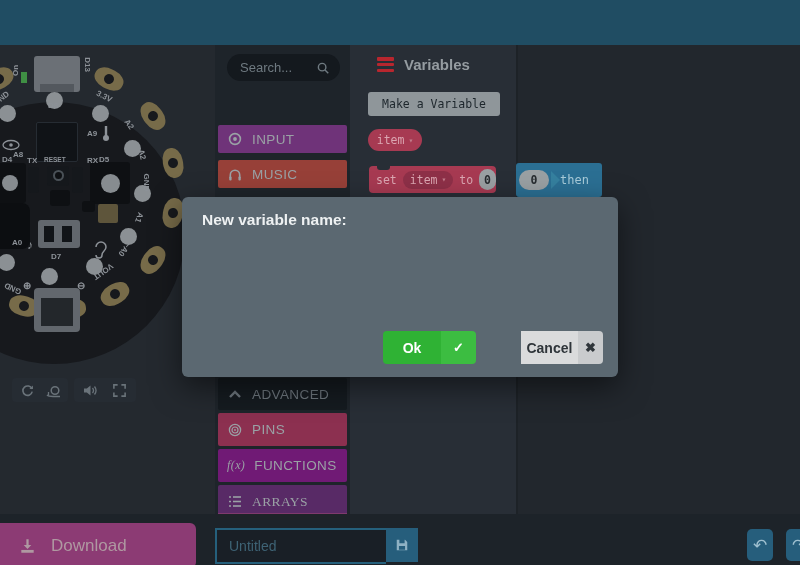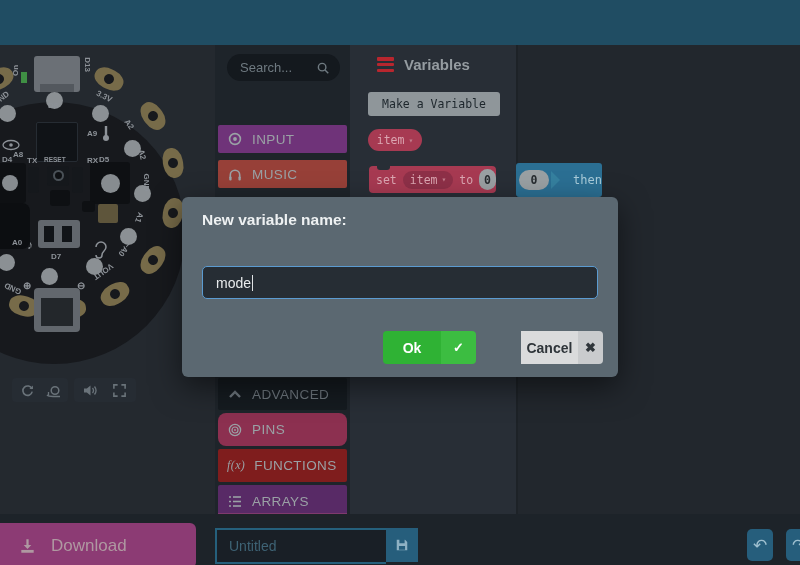--- a/index.html
+++ b/index.html
@@ -43,23 +43,23 @@
   
   #toolbox { left:215px; top:45px; width:135px; height:475px; background:#1e242a; }
   #searchbox { left:227px; top:54px; width:113px; height:27px; background:#14191e; border-radius:14px; display:flex; align-items:center; padding:0 10px 0 13px; color:#6f7a81; font-size:13px; }
   #searchbox .ph { flex:1; }
   .cat { left:218px; width:129px; height:28px; border-radius:2px; display:flex; align-items:center; padding-left:9px; gap:9px; font-size:13.5px; letter-spacing:.4px; color:#9aa1a5; }
   .cat svg, .cat .caticon { flex:0 0 auto; }
   #cat-light { top:90px;  background:#2f5e8c; }
   #cat-input { top:125px; background:#6f3379; }
   #cat-music { top:160px; background:#974038; }
   #cat-advanced { top:378px; height:32px; background:#151b20; color:#6d767d; }
-  #cat-pins { top:413px; height:33px; background:#8c3050;border-radius:8px; }
-  #cat-functions { top:449px; height:33px; background:#7f1d1d; }
-  #cat-arrays { top:485px; height:33px; background:#582a66; }
+  #cat-pins { top:413px; height:33px; background:#8c3050; }
+  #cat-functions { top:449px; height:33px; background:#701a75; }
+  #cat-arrays { top:485px; height:33px; background:#582a66;font-family:Liberation Serif, serif; }
   #cat-next-sliver { left:218px; top:513px; width:129px; height:7px; background:#7e3a6e; }
   .fx-glyph { font-family:"Liberation Serif", serif; font-style:italic; font-size:12px; color:#9aa1a5; }
 
   
   #flyout { left:350px; top:45px; width:166px; height:475px; background:#282e36; }
   #workspace { left:516px; top:45px; width:284px; height:475px; background:#22272d; border-left:2px solid #1d2227; }
   #flyout-head { left:377px; top:56px; display:flex; align-items:center; gap:10px; }
   #flyout-bars { width:17px; height:15px; display:flex; flex-direction:column; justify-content:space-between; }
   #flyout-bars div { height:3.5px; background:#b8262e; border-radius:1px; }
   #flyout-title { color:#959ca1; font-size:15px; font-weight:bold; }
@@ -68,21 +68,21 @@
   #blk-set { left:369px; top:166px; width:127px; height:27px; background:#a73a52; border-radius:4px; display:flex; align-items:center; padding-left:7px; gap:6px; color:#dba6b1; font-size:11.5px; }
   #blk-set::before { content:""; position:absolute; left:8px; top:0; width:13px; height:4px; background:#282e36; border-radius:0 0 3px 3px; }
   #blk-set .dd { height:18px; padding:0 7px; background:#8e3048; border-radius:9px; display:flex; align-items:center; gap:4px; }
   .num-oval { background:#9aa0a3; border-radius:11px; color:#272c30; font-weight:bold; font-size:11.5px; display:flex; align-items:center; justify-content:center; }
   .dd-arrow { font-size:8px; color:#c27d8c; }
 
   
   #blk-if { left:516px; top:163px; width:86px; height:34px; background:#2b6f93; border-radius:3px; display:flex; align-items:center; padding-left:3px; }
   #blk-if .num-oval { width:30px; height:20px; }
   #blk-if .notch { width:0; height:0; border-top:9px solid transparent; border-bottom:9px solid transparent; border-left:9px solid #35809f; margin-left:2px; }
-  #blk-if .then { color:#a8cbd9; font-size:12px; margin-left:13px; }
+  #blk-if .then { color:#a8cbd9; font-size:12px; margin-left:0; }
 
   
   #bottombar { left:0; top:514px; width:800px; height:51px; background:#1d2329; z-index:15; }
   #download-btn { left:0; top:9px; width:196px; height:45px; background:#8c3b74; border-radius:0 6px 6px 0; display:flex; align-items:center; gap:14px; padding-left:18px; color:#af98a1; font-size:17px; }
   #project-name-wrap { left:215px; top:14px; width:203px; height:34px; display:flex; }
   #project-name { width:171px; height:34px; background:#191f26; border:2px solid #25607c; border-right:none; color:#3e6375; font-size:14px; padding:16px 12px; outline:none; font-family:"Liberation Sans",sans-serif; }
   #project-name::placeholder { color:#3e6375; opacity:1; }
   #save-btn { width:32px; height:34px; background:#265e7c; display:flex; align-items:center; justify-content:center; color:#8fb2c4; }
   .hist-btn { top:15px; width:26px; height:32px; background:#265e7c; border-radius:5px; color:#9fc0d0; font-size:17px; font-family:"DejaVu Sans", sans-serif; display:flex; align-items:center; justify-content:center; }
   #undo-btn { left:747px; }
@@ -372,24 +372,20 @@
     <div id="undo-btn" class="hist-btn abs">
         <span>↶</span>
       </div>
     <div id="redo-btn" class="hist-btn abs">
         <span>↷</span>
       </div>
   </div>
 
   <div id="modal" class="abs">
     <div id="modal-title" class="abs">New variable name:</div>
-    <div id="modal-input" class="abs">
-      <span>mode</span>
-      <span class="caret"></span>
-    </div>
     <div id="ok-btn" class="modal-btn abs">
       <span class="lbl">Ok</span>
       <span class="ico">✓</span>
     </div>
     <div id="cancel-btn" class="modal-btn abs">
       <span class="lbl">Cancel</span>
       <span class="ico">✖</span>
     </div>
   </div>
 

